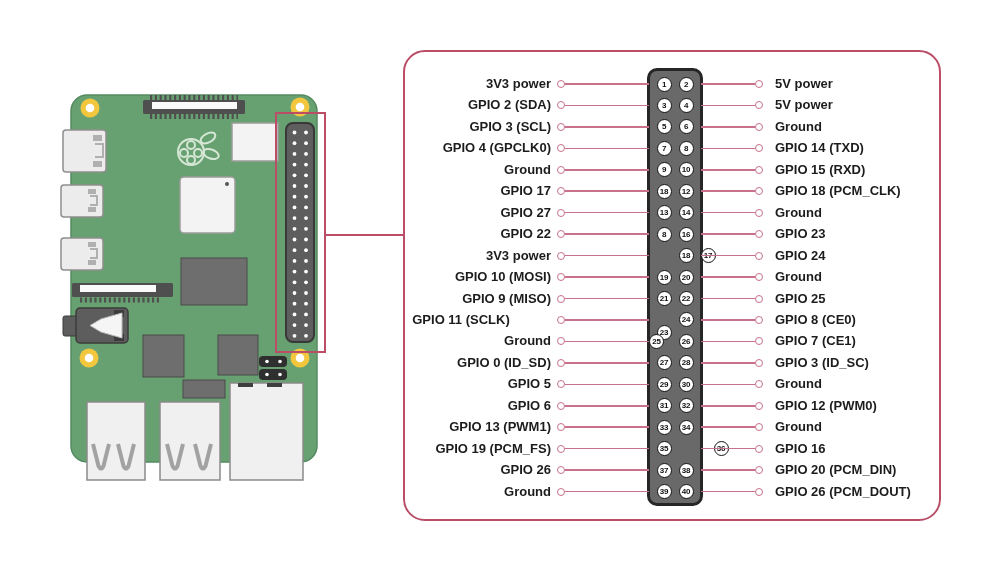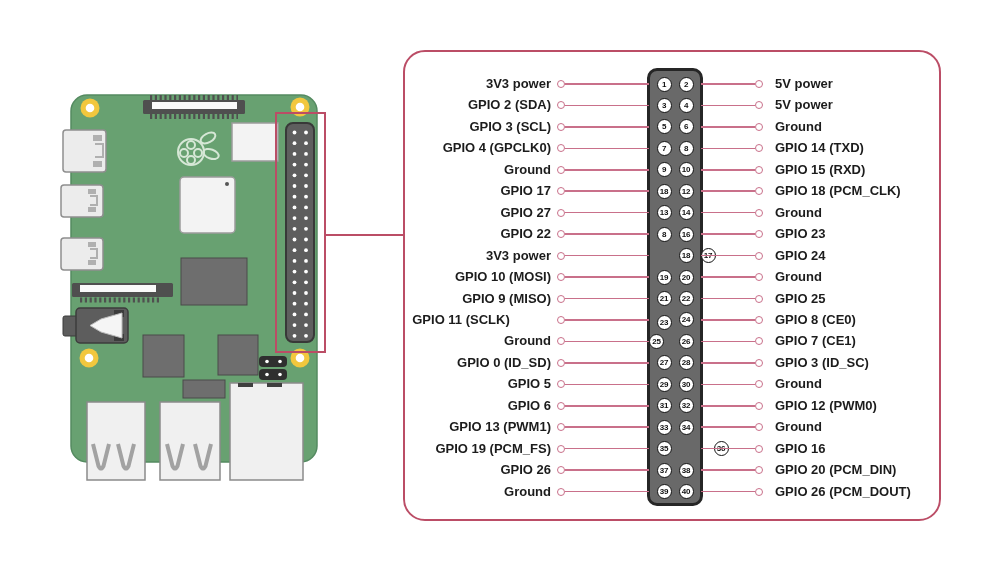--- a/index.html
+++ b/index.html
@@ -283,21 +283,21 @@
       <div class="node" style="left: 557px; top: 294.5px;"></div>
       <div class="wire" style="left: 565px; top: 297.7px; width: 84px;"></div>
       <div class="pin-circle" style="left: 656.5px; top: 291px;">21</div>
       <div class="pin-circle" style="left: 678.5px; top: 291px;">22</div>
       <div class="wire" style="left: 701px; top: 297.7px; width: 54px;"></div>
       <div class="node" style="left: 755px; top: 294.5px;"></div>
       <div class="pin-lbl right" style="left: 775px; top: 289.5px;">GPIO 25</div>
       <div class="pin-lbl left" style="left: 371px; top: 310.95px; text-align: center;">GPIO 11 (SCLK)</div>
       <div class="node" style="left: 557px; top: 315.95px;"></div>
       <div class="wire" style="left: 565px; top: 319.15px; width: 84px;"></div>
-      <div class="pin-circle" style="left: 656.5px; top: 315px;">23</div>
+      <div class="pin-circle" style="left: 656.5px; top: 325px;">23</div>
       <div class="pin-circle" style="left: 678.5px; top: 312.45px;">24</div>
       <div class="wire" style="left: 701px; top: 319.15px; width: 54px;"></div>
       <div class="node" style="left: 755px; top: 315.95px;"></div>
       <div class="pin-lbl right" style="left: 775px; top: 310.95px;">GPIO 8 (CE0)</div>
       <div class="pin-lbl left" style="left: 371px; top: 332.4px;">Ground</div>
       <div class="node" style="left: 557px; top: 337.4px;"></div>
       <div class="wire" style="left: 565px; top: 340.6px; width: 84px;"></div>
       <div class="pin-circle" style="left: 649px; top: 333.9px;">25</div>
       <div class="pin-circle" style="left: 678.5px; top: 333.9px;">26</div>
       <div class="wire" style="left: 701px; top: 340.6px; width: 54px;"></div>

